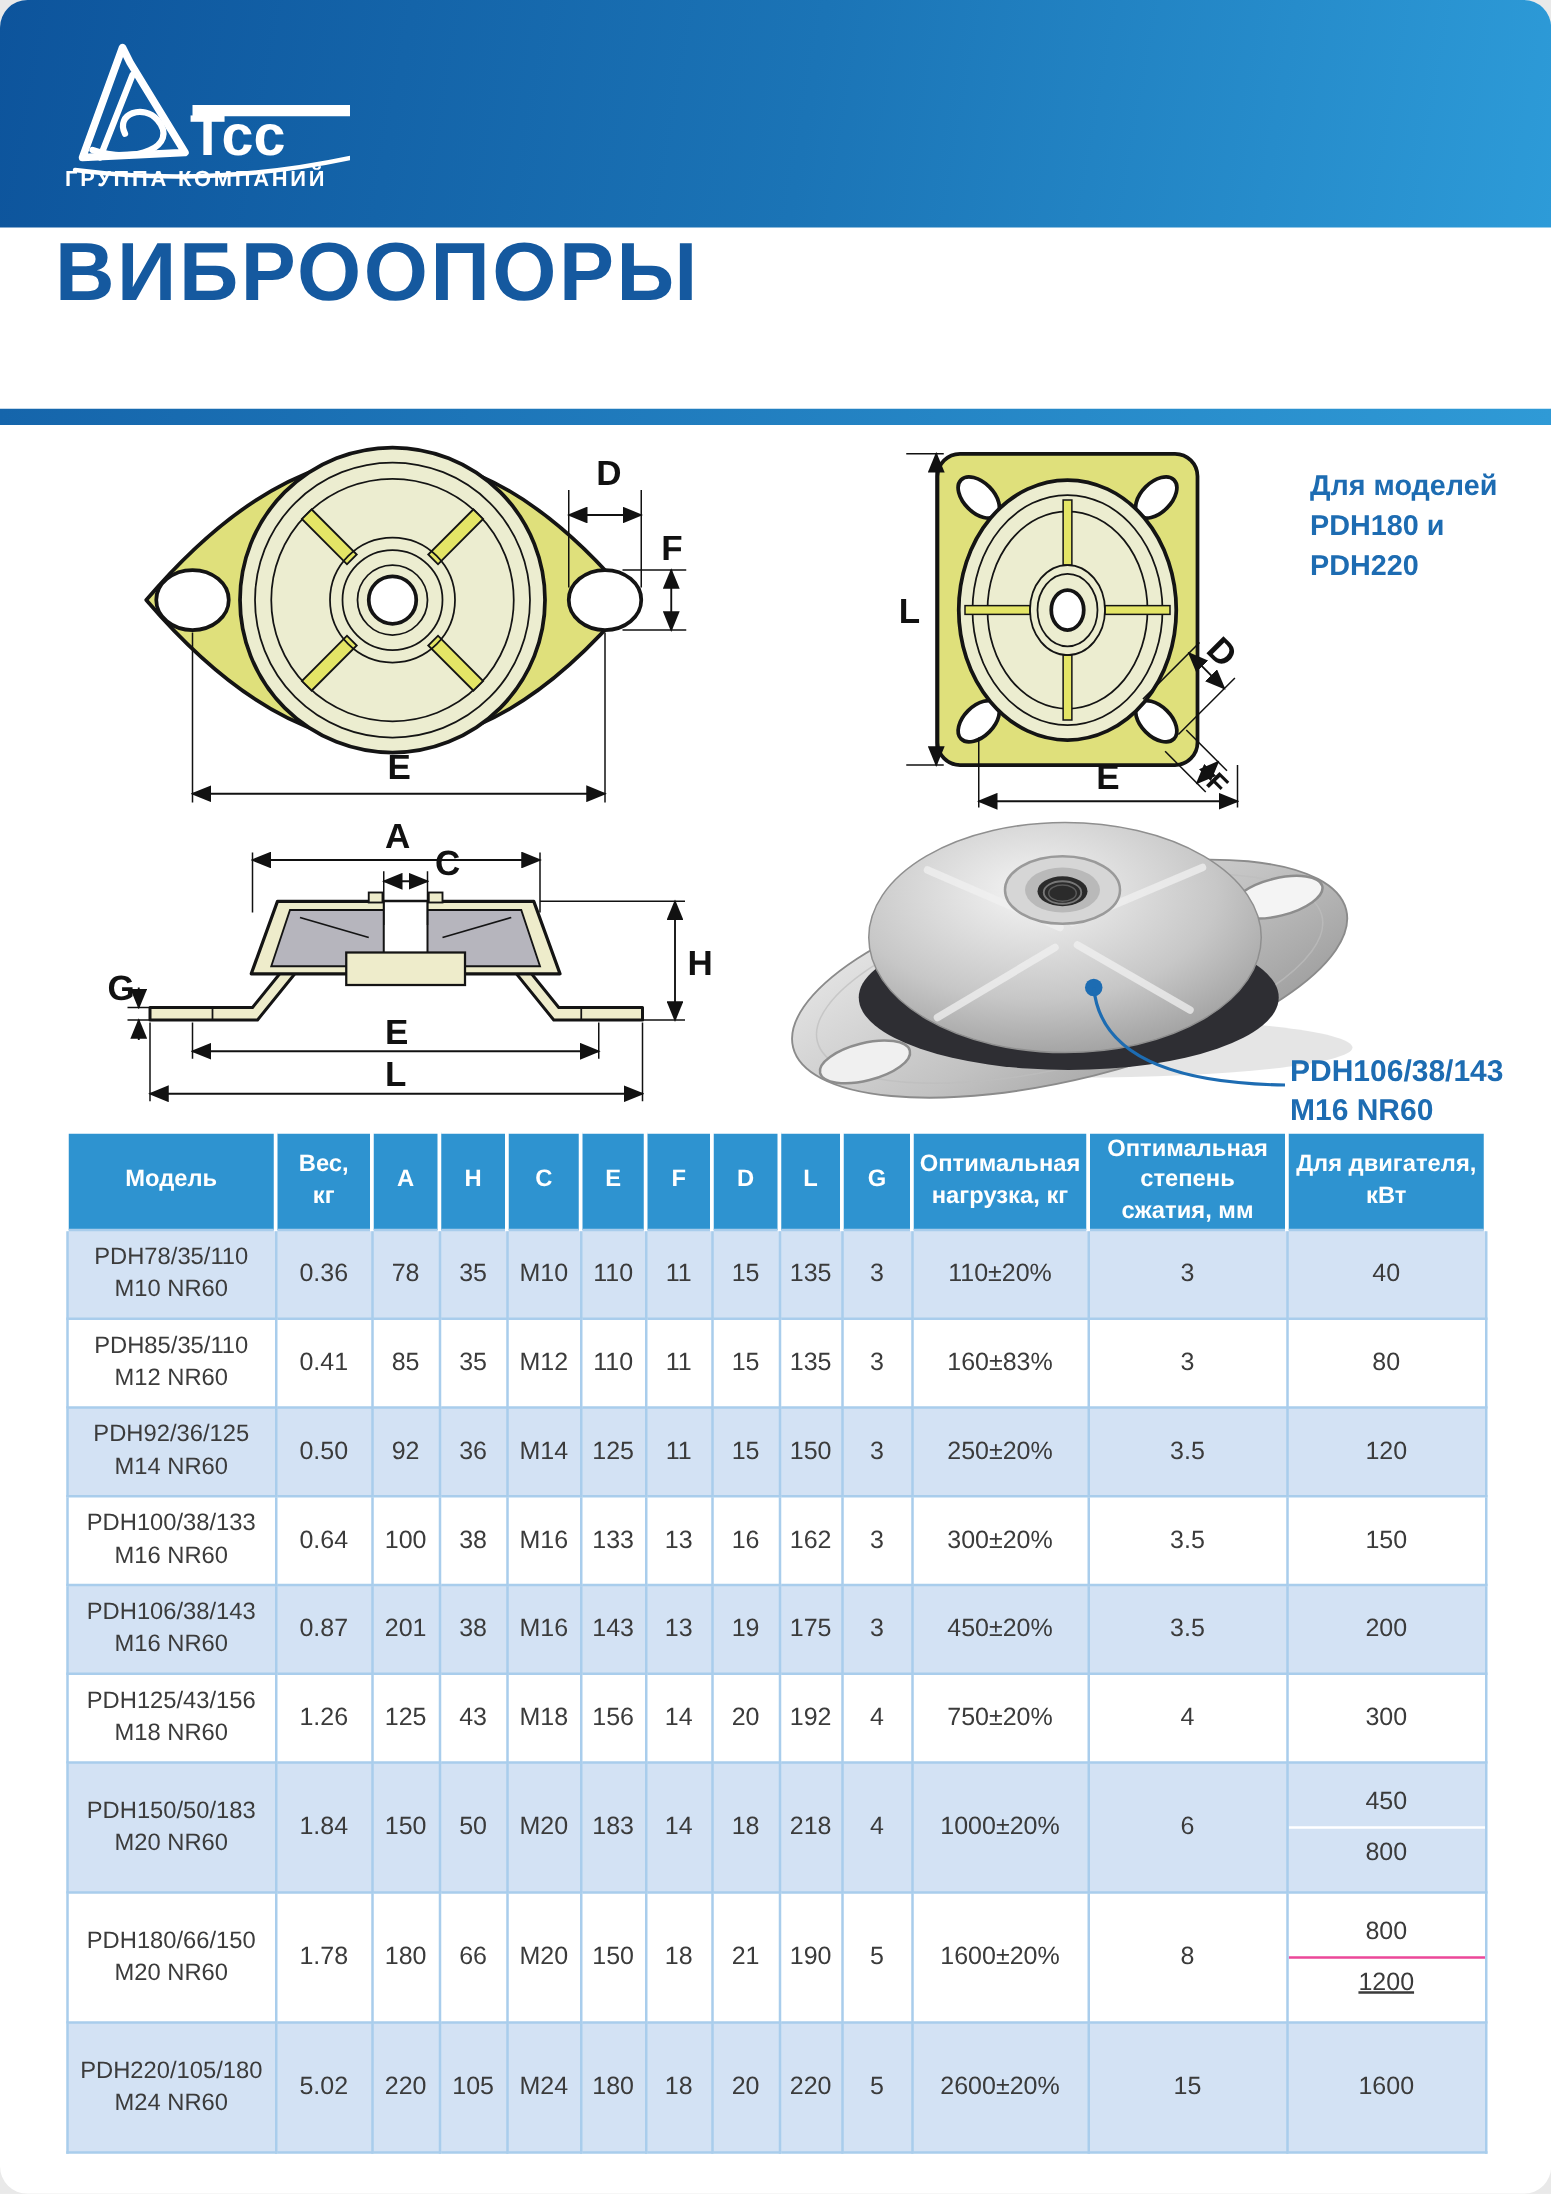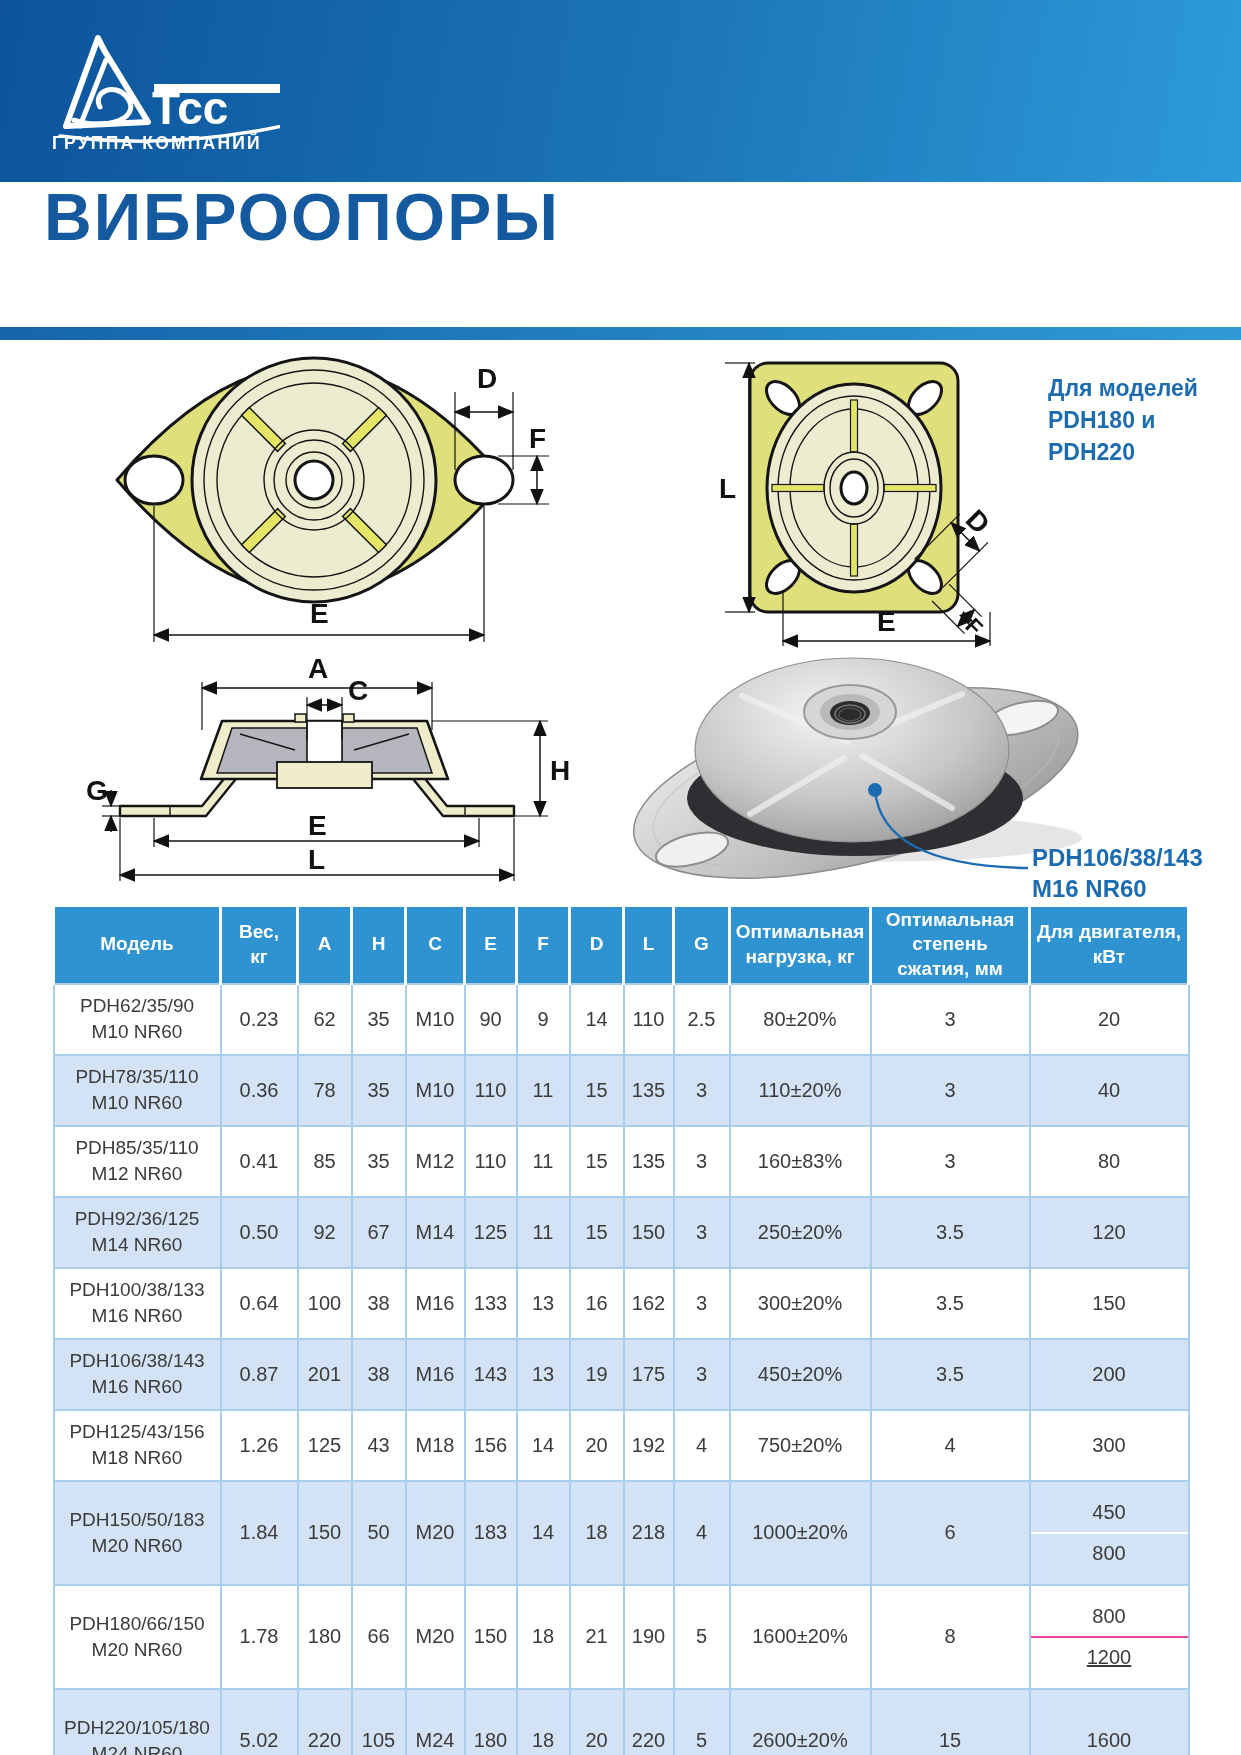--- a/index.html
+++ b/index.html
@@ -1,17 +1,17 @@
 <!DOCTYPE html>
 <html><head>
 <meta charset="utf-8">
 <style>
   html,body{margin:0;padding:0;background:#e9e9e9;}
   .page{position:relative;width:1241px;height:1755px;background:#ffffff;overflow:hidden;
-        font-family:"Liberation Sans","DejaVu Sans",sans-serif;margin:0 auto;}
+        font-family:"Liberation Sans","DejaVu Sans",sans-serif;margin:0 auto;border-radius:22px;}
   
   .band{position:absolute;left:0;top:0;width:1241px;height:182px;
         background:linear-gradient(100deg,#0d549c 0%,#1b74b6 52%,#2d9bd8 100%);}
   .logo-svg{position:absolute;left:30px;top:14px;}
   
   .main-title{position:absolute;left:44px;top:184px;font-size:66px;font-weight:800;
               color:#15599f;letter-spacing:2px;line-height:1;}
   .subtitle{position:absolute;left:46px;top:251px;font-size:28px;font-weight:400;
             color:#1c70b4;letter-spacing:0.4px;line-height:1;}
   .divider{position:absolute;left:0;top:327px;width:1241px;height:13px;
@@ -282,38 +282,20 @@
           <th>F</th>
           <th>D</th>
           <th>L</th>
           <th>G</th>
           <th>Оптимальная нагрузка, кг</th>
           <th>Оптимальная степень сжатия, мм</th>
           <th>Для двигателя, кВт</th>
         </tr>
       </thead>
       <tbody>
-        <tr>
-          <td class="model">
-            <div>PDH62/35/90</div>
-            <div>M10 NR60</div>
-          </td>
-          <td>0.23</td>
-          <td>62</td>
-          <td>35</td>
-          <td>M10</td>
-          <td>90</td>
-          <td>9</td>
-          <td>14</td>
-          <td>110</td>
-          <td>2.5</td>
-          <td>80±20%</td>
-          <td>3</td>
-          <td>20</td>
-        </tr>
         <tr class="alt">
           <td class="model">
             <div>PDH78/35/110</div>
             <div>M10 NR60</div>
           </td>
           <td>0.36</td>
           <td>78</td>
           <td>35</td>
           <td>M10</td>
           <td>110</td>
@@ -343,21 +325,21 @@
           <td>3</td>
           <td>80</td>
         </tr>
         <tr class="alt">
           <td class="model">
             <div>PDH92/36/125</div>
             <div>M14 NR60</div>
           </td>
           <td>0.50</td>
           <td>92</td>
-          <td>67</td>
+          <td>36</td>
           <td>M14</td>
           <td>125</td>
           <td>11</td>
           <td>15</td>
           <td>150</td>
           <td>3</td>
           <td>250±20%</td>
           <td>3.5</td>
           <td>120</td>
         </tr>

